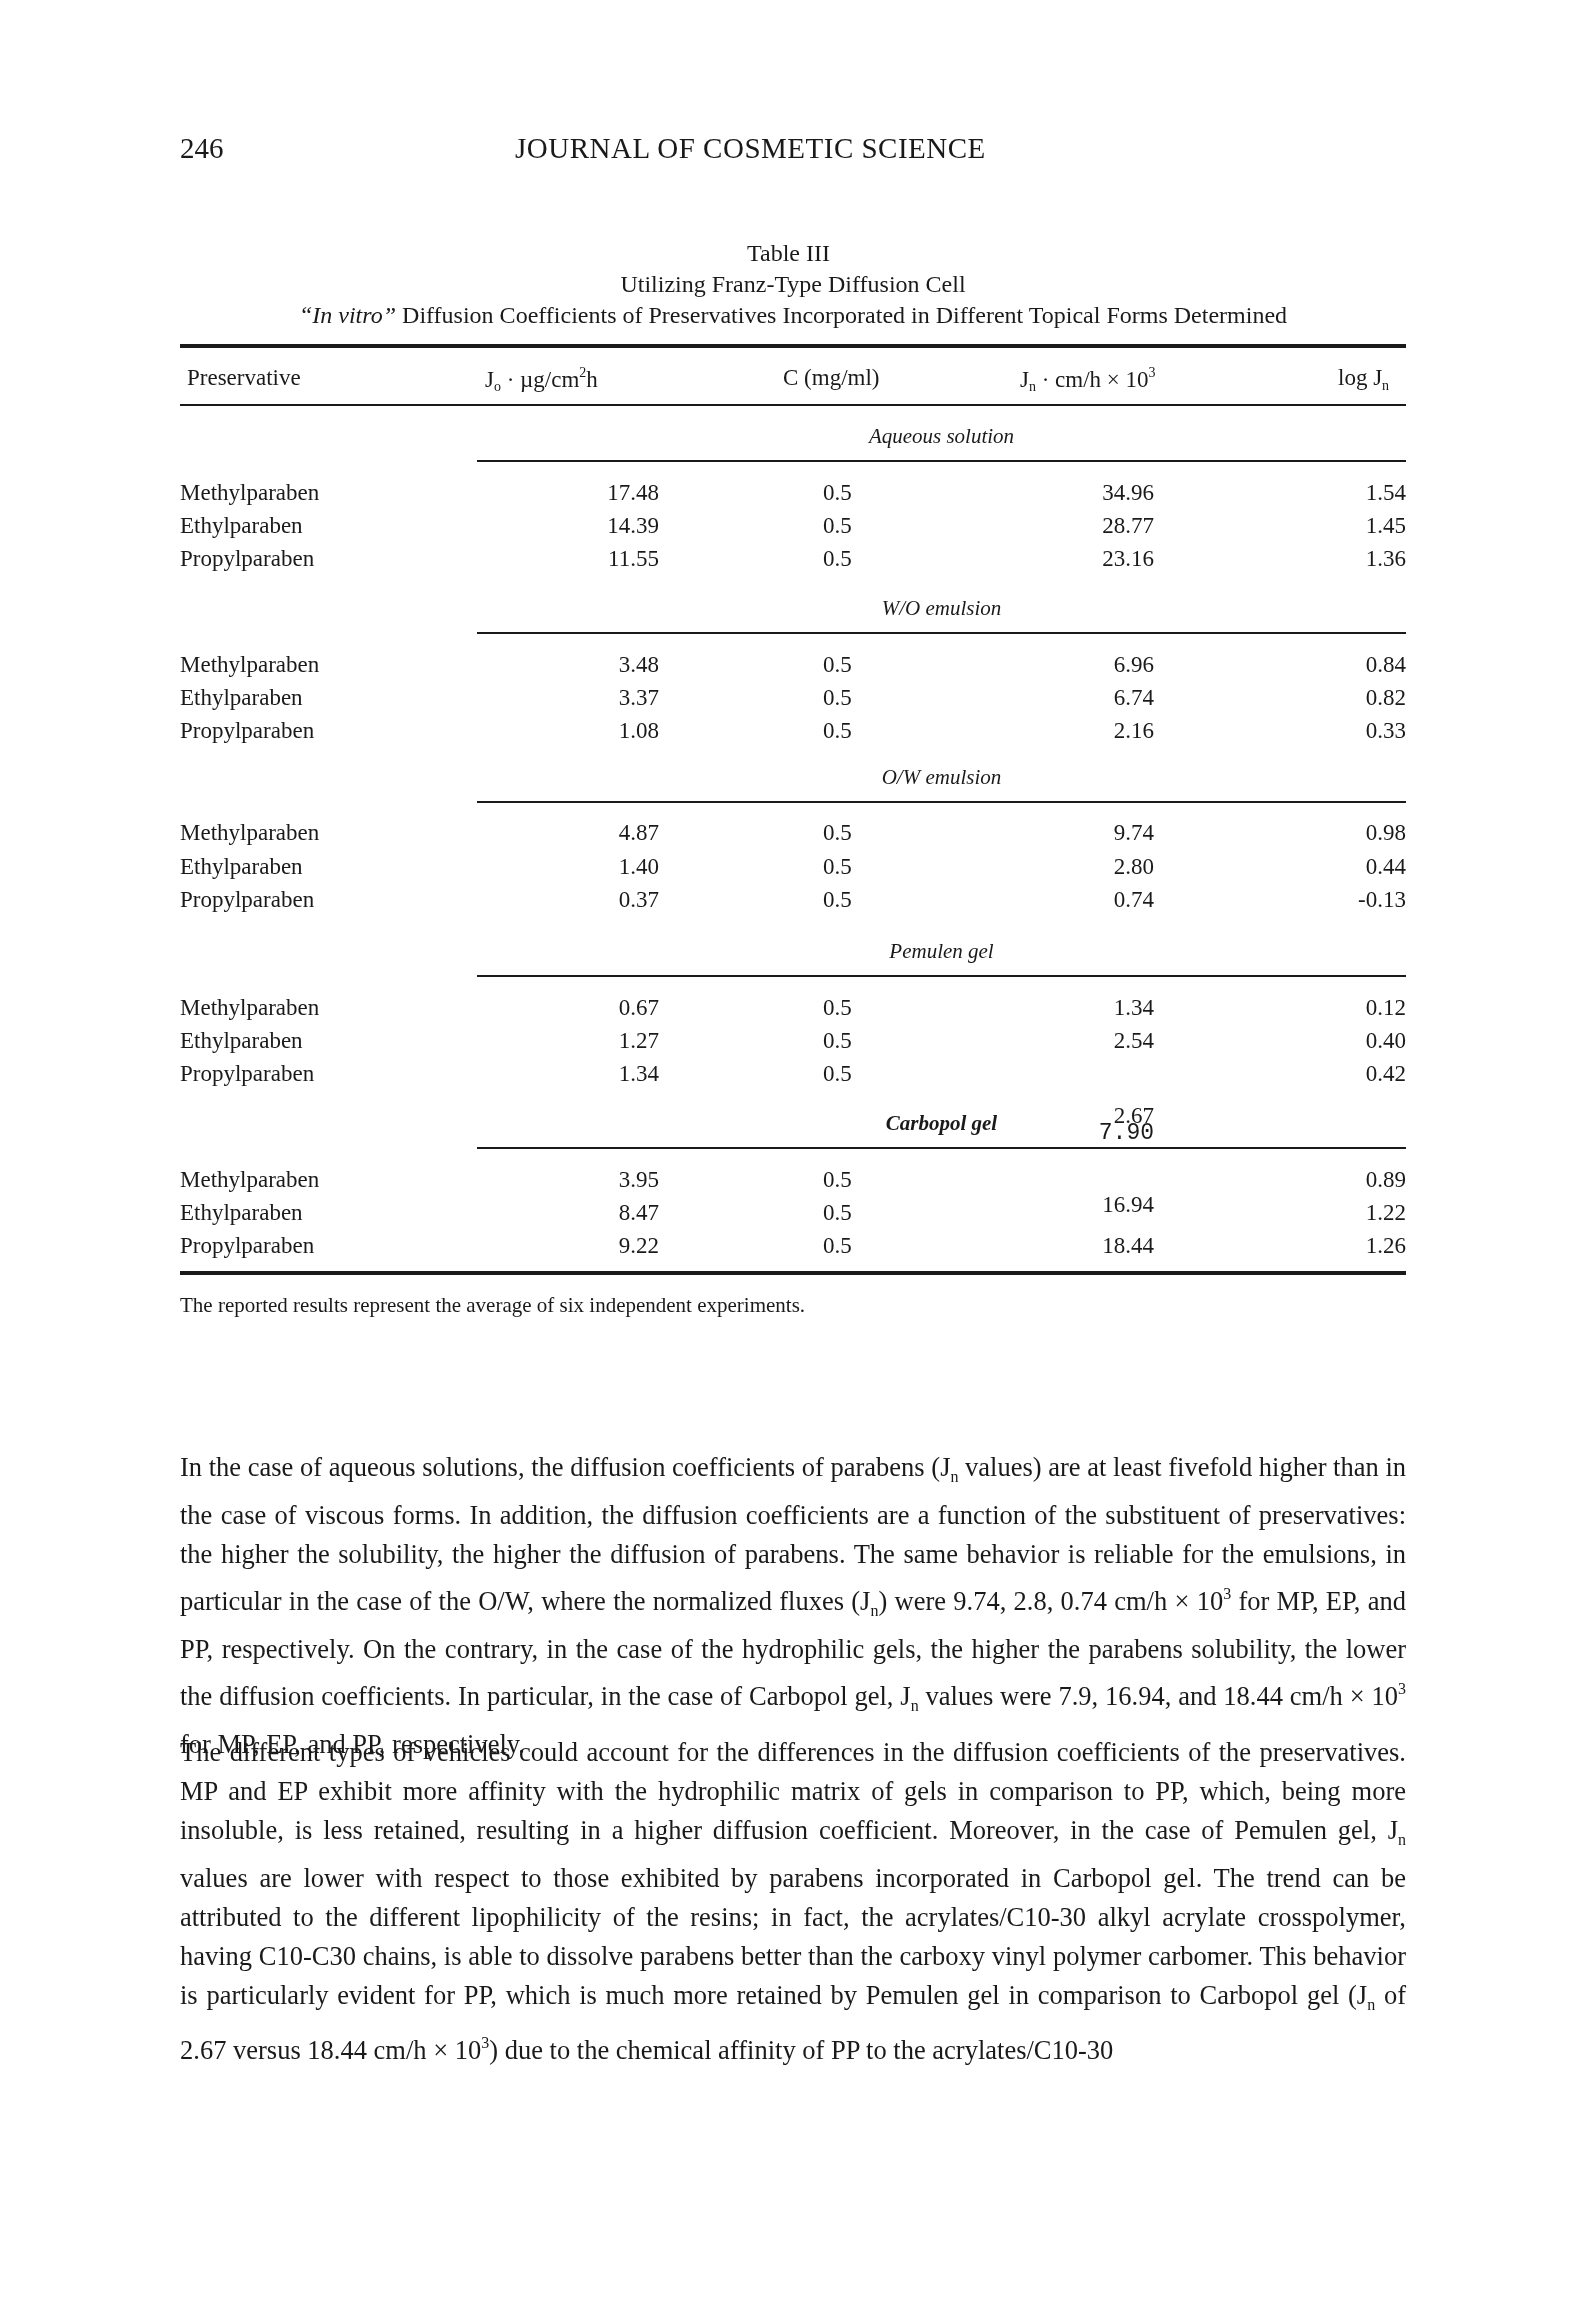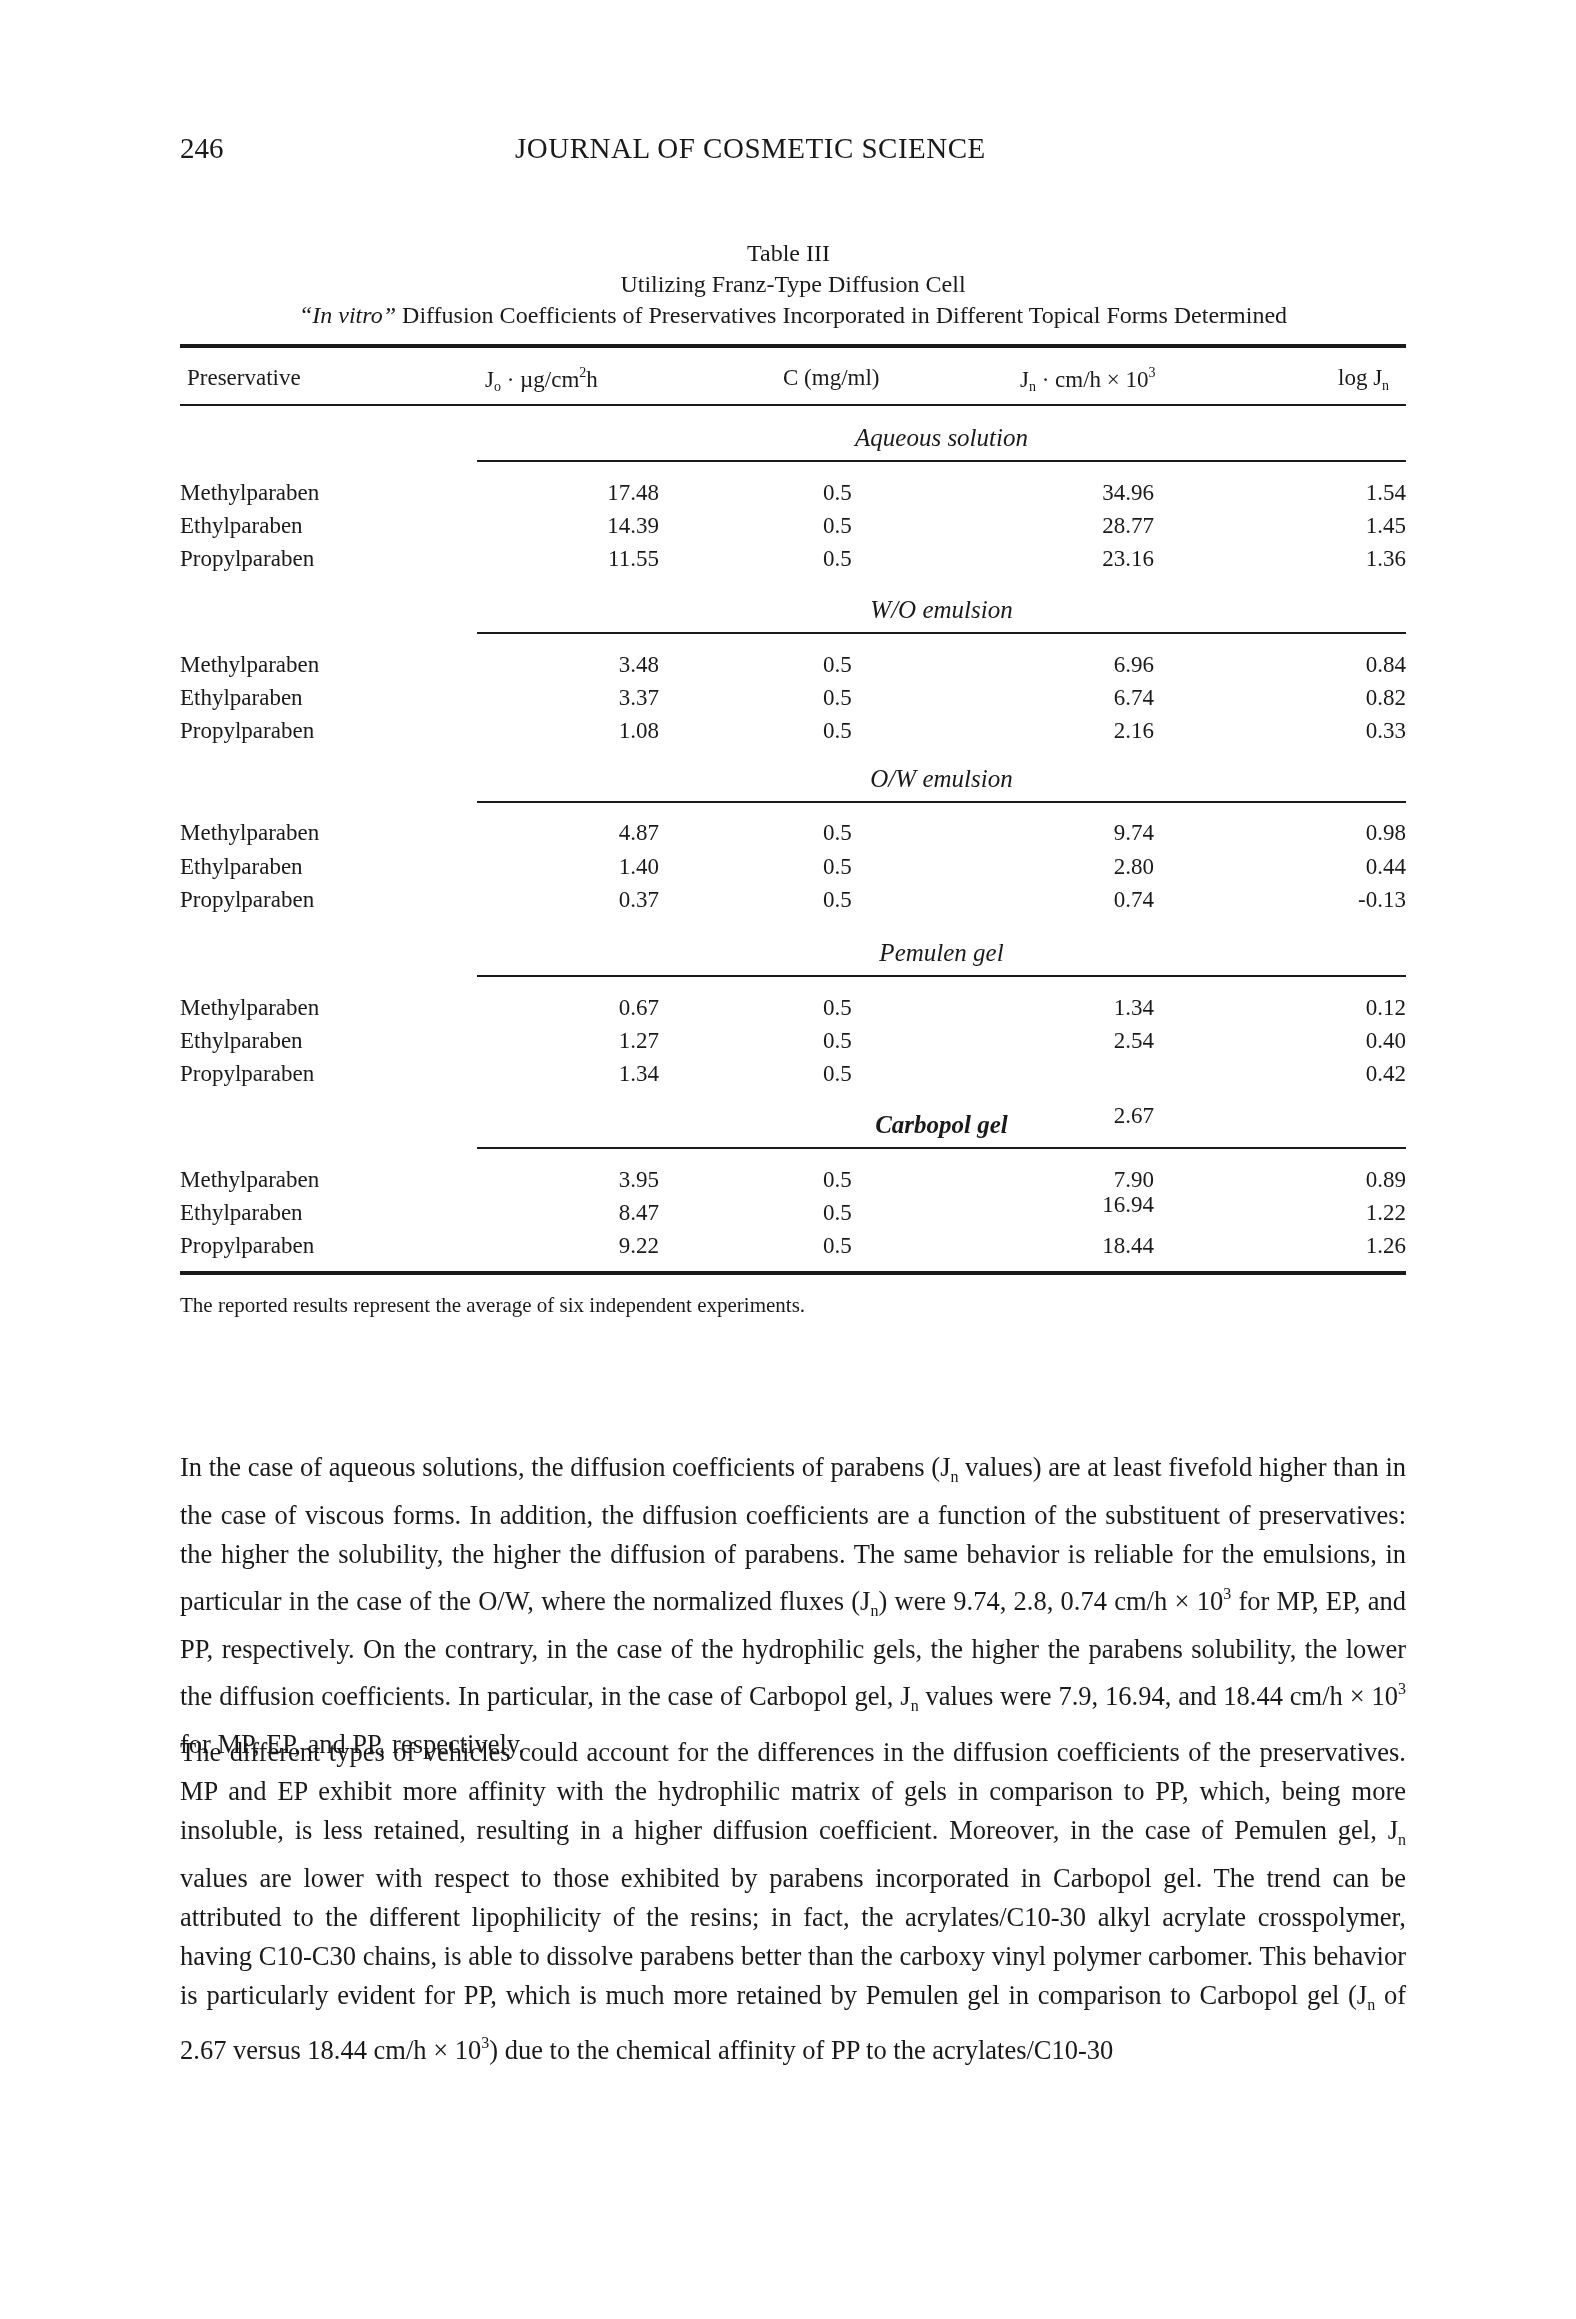--- a/index.html
+++ b/index.html
@@ -13,21 +13,21 @@
   .table-label { left: 0; width: 1577px; text-align: center; top: 240px; font-size: 24px; }
   .caption { left: 180px; width: 1226px; text-align: center; font-size: 24px; line-height: 31px; top: 269px; white-space: normal; }
   .caption i { font-style: italic; }
   .rule { position: absolute; background: #1a1a1a; }
   .rule-thick { left: 180px; width: 1226px; height: 3.8px; }
   .rule-thin { left: 180px; width: 1226px; height: 1.9px; }
   .rule-section { left: 477px; width: 929px; height: 1.9px; }
   .th { font-size: 23px; top: 365px; }
   .sub { font-size: 14px; vertical-align: -4.7px; }
   .sup { font-size: 14px; vertical-align: 9.5px; }
-  .section-title { font-size: 25px; font-style: italic; left: 477px; width: 929px; text-align: center; }
+  .section-title { font-size: 21px; font-style: italic; left: 477px; width: 929px; text-align: center; }
   .cell { font-size: 23px; }
   .c-name { left: 180px; }
   .c-jo { left: 530px; width: 129px; text-align: right; }
   .c-c { left: 823px; }
   .c-jn { left: 1022px; width: 132px; text-align: right; }
   .c-log { left: 1287px; width: 119px; text-align: right; }
   .footnote { left: 180px; top: 1293px; font-size: 21px; }
   .body-text {
     position: absolute; left: 180px; width: 1226px; font-size: 26.5px; line-height: 39px;
     text-align: justify; margin: 0; hyphens: manual;
@@ -152,21 +152,21 @@
         <div class="abs cell c-c" style="top: 1061px;">0.5</div>
         <div class="abs cell c-jn" style="top: 1061px; margin-top: 42px;">2.67</div>
         <div class="abs cell c-log" style="top: 1061px;">0.42</div>
       </div>
       <div class="abs section-title" style="top: 1111px; font-weight: bold;">Carbopol gel</div>
       <div class="rule rule-section" style="top: 1147px;"></div>
       <div>
         <div class="abs cell c-name" style="top: 1167px;">Methylparaben</div>
         <div class="abs cell c-jo" style="top: 1167px;">3.95</div>
         <div class="abs cell c-c" style="top: 1167px;">0.5</div>
-        <div class="abs cell c-jn" style="top: 1167px;">7.90</div>
+        <div class="abs cell c-jn" style="top: 1120px; font-family: Liberation Mono, monospace;">7.90</div>
         <div class="abs cell c-log" style="top: 1167px;">0.89</div>
       </div>
       <div>
         <div class="abs cell c-name" style="top: 1200px;">Ethylparaben</div>
         <div class="abs cell c-jo" style="top: 1200px;">8.47</div>
         <div class="abs cell c-c" style="top: 1200px;">0.5</div>
         <div class="abs cell c-jn" style="top: 1192px; font-family: Liberation Serif, serif;">16.94</div>
         <div class="abs cell c-log" style="top: 1200px;">1.22</div>
       </div>
       <div>

